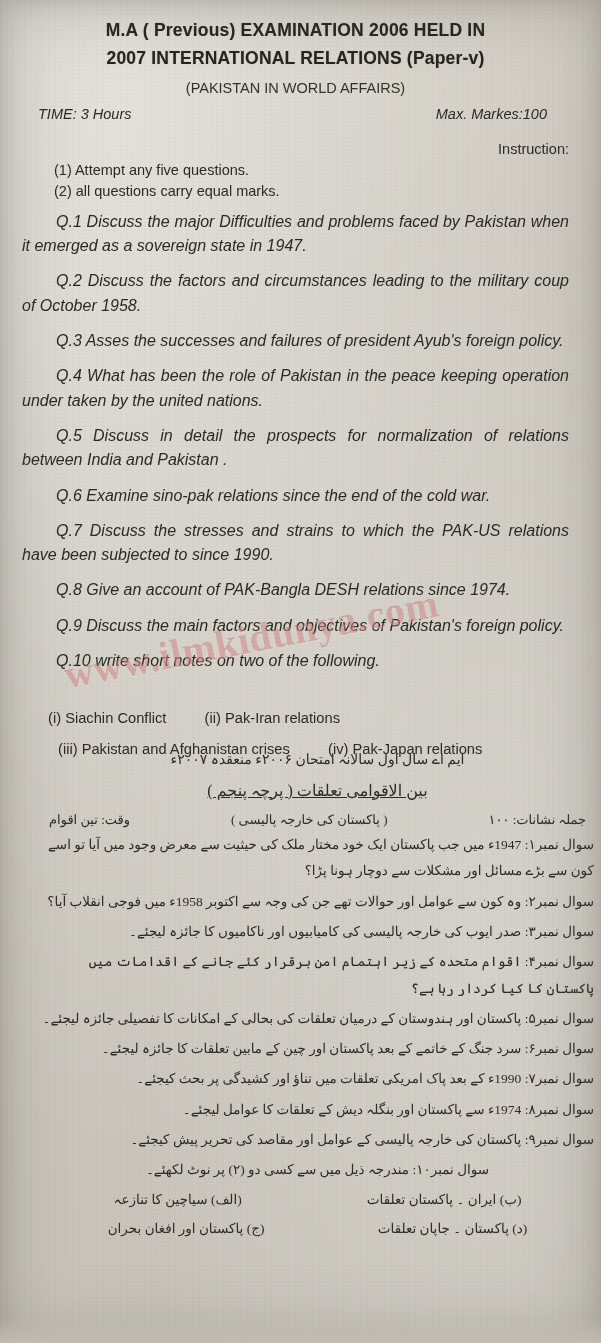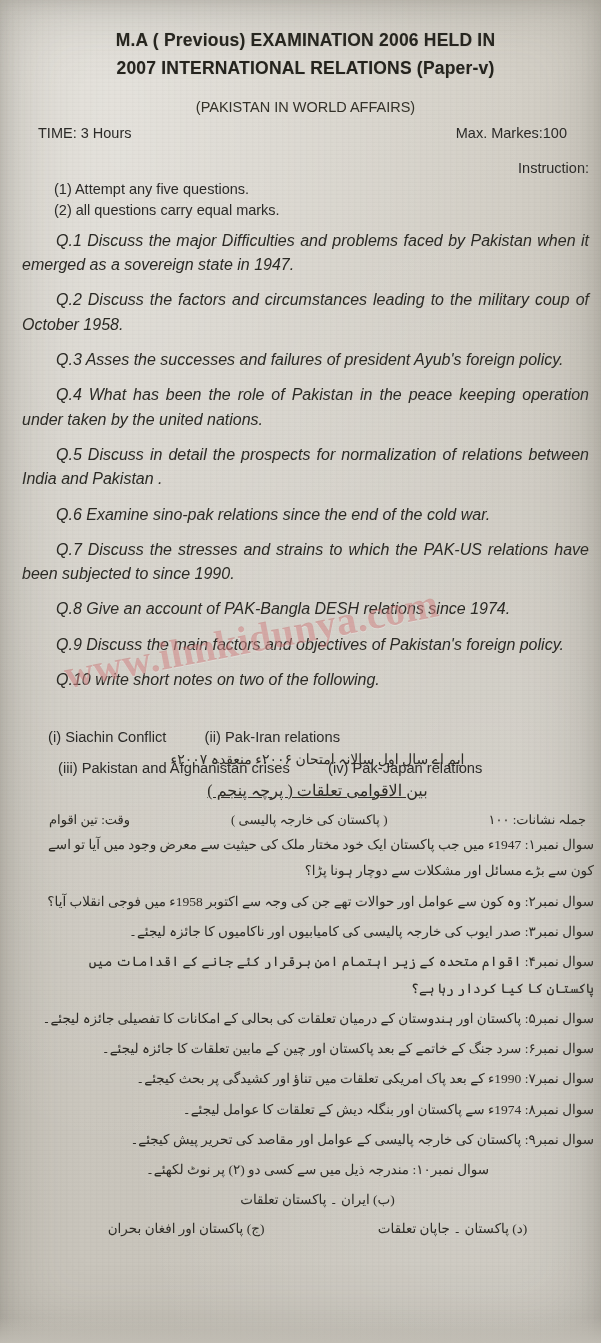--- a/index.html
+++ b/index.html
@@ -38,48 +38,49 @@
     position: absolute;
     inset: 0;
     pointer-events: none;
     box-shadow: inset 0 0 70px rgba(90,85,75,0.35), inset 0 0 18px rgba(120,115,105,0.25);
   }
 
   
   .eng {
     position: absolute;
     left: 0;
-    top: 16px;
-    width: 601px;
-    padding: 10px 12px 0 22px;
+    top: 6px;
+    width: 601px;
+    padding: 10px 32px 0 22px;
     box-sizing: border-box;
   }
   .title {
     text-align: center;
     font-weight: bold;
     font-size: 17.5px;
     letter-spacing: 0.2px;
     line-height: 1.62;
     color: #26251f;
     text-shadow: 0 0 1px rgba(80,78,70,0.35);
   }
   .title-line { display: block; }
   .subtitle {
     text-align: center;
     font-size: 14.5px;
-    margin-top: 16px;
+    margin-top: 7px;
     color: #343229;
   }
   .meta-row {
     display: flex;
     justify-content: space-between;
     align-items: flex-end;
     margin-top: 10px;
     font-size: 14.5px;
     padding: 0 22px 0 16px;
+    font-style: italic;
   }
   .instr-head {
     margin-top: 19px;
     font-size: 14.5px;
     padding-left: 16px;
     text-align: right;
   }
   .instr-item {
     margin-top: 5px;
     font-size: 14.5px;
@@ -245,20 +246,21 @@
     <div class="u-q">سوال نمبر۳: صدر ایوب کی خارجہ پالیسی کی کامیابیوں اور ناکامیوں کا جائزہ لیجئے۔</div>
     <div class="u-q">سوال نمبر۴: اقوام متحدہ کے زیر اہتمام امن برقرار کئے جانے کے اقدامات میں پاکستان کا کیا کردار رہا ہے؟</div>
     <div class="u-q">سوال نمبر۵: پاکستان اور ہندوستان کے درمیان تعلقات کی بحالی کے امکانات کا تفصیلی جائزہ لیجئے۔</div>
     <div class="u-q">سوال نمبر۶: سرد جنگ کے خاتمے کے بعد پاکستان اور چین کے مابین تعلقات کا جائزہ لیجئے۔</div>
     <div class="u-q">سوال نمبر۷: 1990ء کے بعد پاک امریکی تعلقات میں تناؤ اور کشیدگی پر بحث کیجئے۔</div>
     <div class="u-q">سوال نمبر۸: 1974ء سے پاکستان اور بنگلہ دیش کے تعلقات کا عوامل لیجئے۔</div>
     <div class="u-q">سوال نمبر۹: پاکستان کی خارجہ پالیسی کے عوامل اور مقاصد کی تحریر پیش کیجئے۔</div>
     <div class="u-q center">سوال نمبر۱۰: مندرجہ ذیل میں سے کسی دو (۲) پر نوٹ لکھئے۔</div>
 
     <div class="u-opts">
+      <span class="u-opt">(الف)  سیاچین کا تنازعہ</span>
       <span class="u-opt">(ب)  ایران ۔ پاکستان تعلقات</span>
     </div>
     <div class="u-opts">
       <span class="u-opt">(ج)  پاکستان اور افغان بحران</span>
       <span class="u-opt">(د)  پاکستان ۔ جاپان تعلقات</span>
     </div>
   </div>
 
   <div class="grain"></div>
   <div class="vignette"></div>

